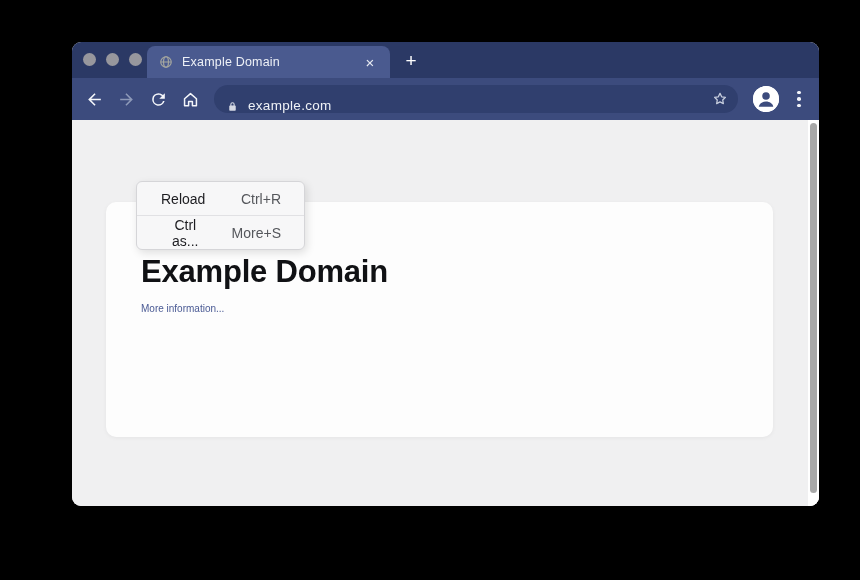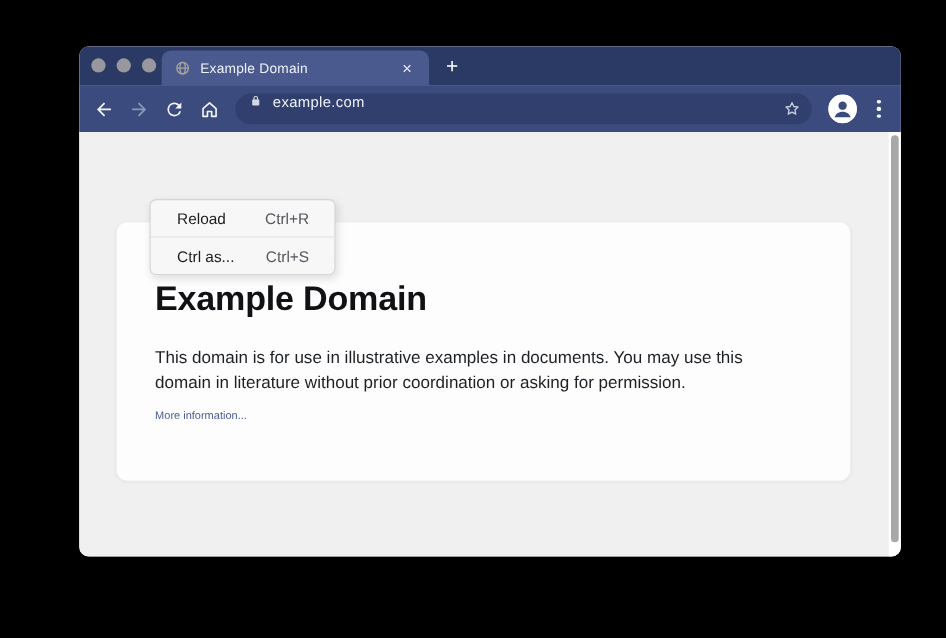--- a/index.html
+++ b/index.html
@@ -26,21 +26,21 @@
   .tab-close{margin-left:auto; color:#e9ecf3; font-size:15px; line-height:15px; width:16px; text-align:center; cursor:default;}
   .newtab{position:absolute; left:327px; top:7px; width:24px; height:24px; color:#fff;
     font-size:19px; font-weight:300; text-align:center; line-height:23px;}
 
   
   .toolbar{position:absolute; left:0; top:36px; width:100%; height:42px; background:var(--toolbar);}
   .navbtn{position:absolute; top:9px; width:24px; height:24px; display:flex; align-items:center; justify-content:center; color:var(--icon);}
   .navbtn svg{width:19px; height:19px;}
   .nav-back{left:10px;} .nav-forward{left:42px; color:var(--icon-muted);} .nav-reload{left:74px;} .nav-home{left:106px;}
   .addressbar{position:absolute; left:142px; top:7px; width:524px; height:28px; border-radius:14px;
-    background:var(--addressbar); display:flex; align-items:flex-start; padding:0 12px;}
+    background:var(--addressbar); display:flex; align-items:flex-end; padding:0 12px;}
   .lock{width:13px; height:13px; color:#d5d9e4; display:flex;}
   .url{color:#eef1f6; font-size:13.5px; margin-left:9px; letter-spacing:.3px;}
   .star{position:absolute; right:9px; top:5px; width:18px; height:18px; color:#c6cddd;}
   .avatar{position:absolute; left:681px; top:8px; width:26px; height:26px; border-radius:50%; overflow:hidden; background:#fff;}
   .kebab{position:absolute; left:716px; top:9px; width:22px; height:24px; display:flex; flex-direction:column; align-items:center; justify-content:center; gap:3px;}
   .kebab i{width:3.5px; height:3.5px; border-radius:50%; background:#f2f4f9;}
 
   
   .content{position:absolute; left:0; top:78px; width:100%; height:386px; background:var(--content-bg);}
   .scrollbar{position:absolute; right:0; top:0; width:11px; height:100%; background:#ffffff;}
@@ -131,36 +131,32 @@
     <span class="kebab">
         <i></i>
         <i></i>
         <i></i>
       </span>
   </div>
 
   <div class="content">
     <div class="card">
       <h1>Example Domain</h1>
-      <p>
-        <span>This domain is for use in illustrative examples in documents. You may use this</span>
-        <span>domain in literature without prior coordination or asking for permission.</span>
-      </p>
       <a>More information...</a>
     </div>
     <div class="scrollbar">
       <div class="thumb"></div>
     </div>
   </div>
 
   <div class="menu">
     <div class="menu-item">
       <span class="mi-label">Reload</span>
       <span class="mi-short">Ctrl+R</span>
     </div>
     <div class="menu-divider"></div>
     <div class="menu-item">
       <span class="mi-label">Ctrl as...</span>
-      <span class="mi-short">Ctrl+S</span>
+      <span class="mi-short">More+S</span>
     </div>
   </div>
 
 </div>
 
 </body></html>

